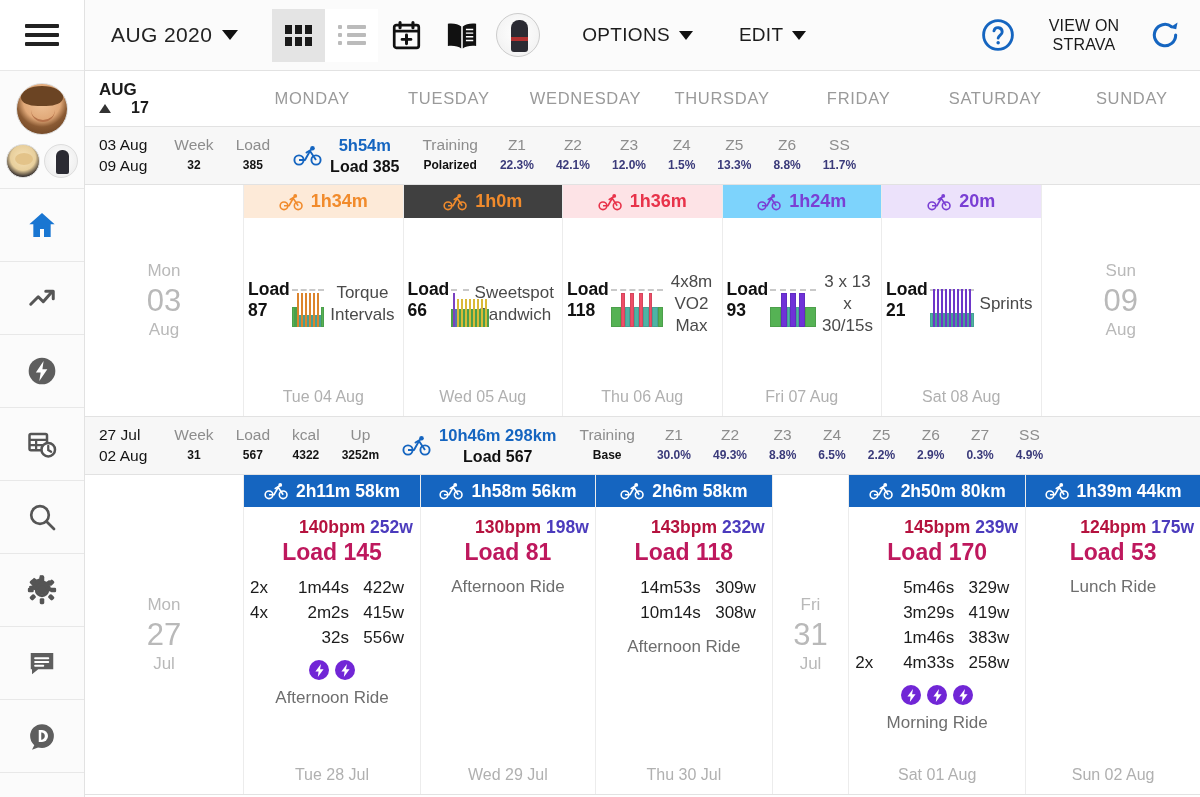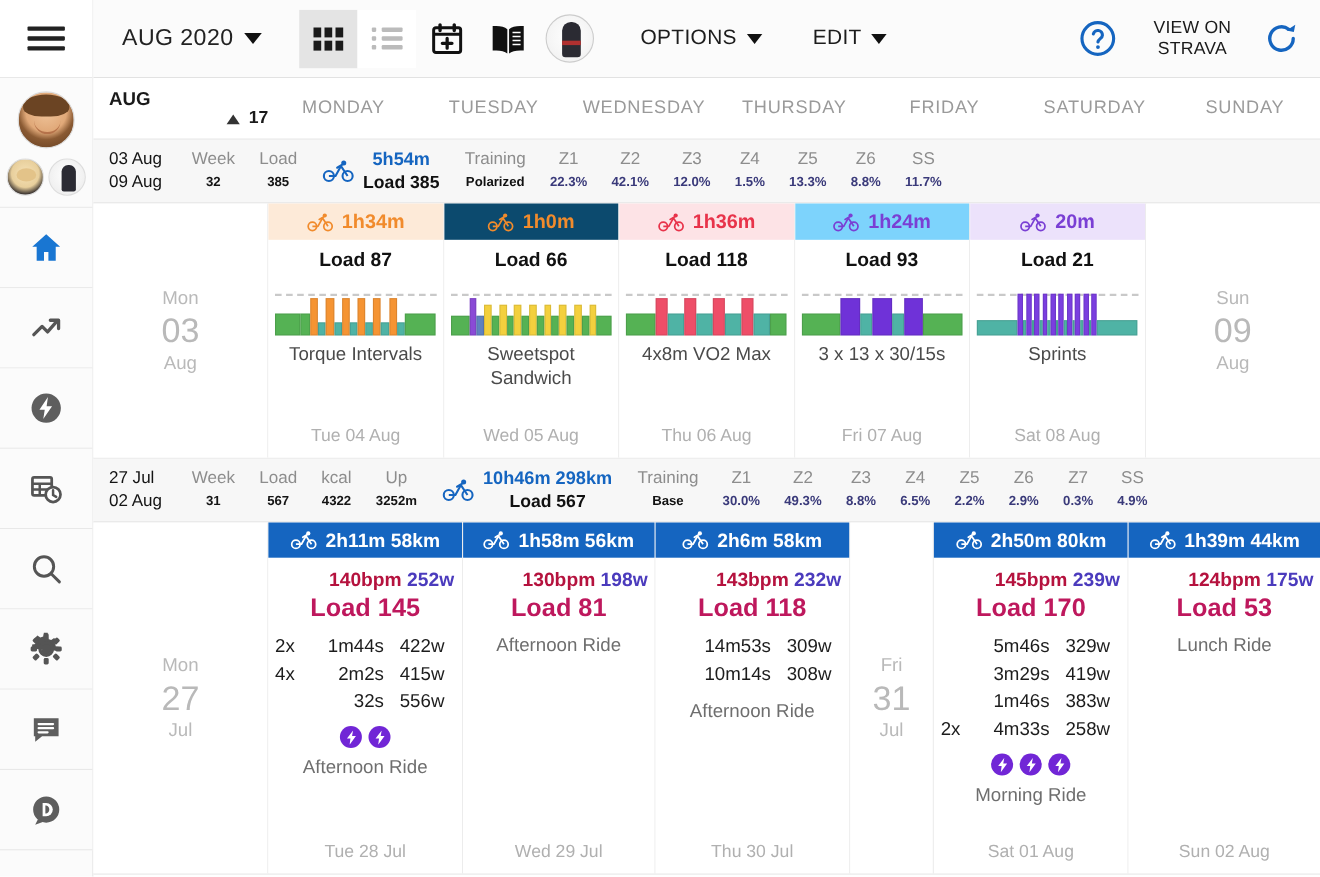--- a/index.html
+++ b/index.html
@@ -117,21 +117,21 @@
   
   .dayheader {
     display: flex; height: 56px; flex: 0 0 56px;
     border-bottom: 1px solid #e2e2e2; background: #fff; align-items: center;
   }
   .dh-first {
     width: 159px; flex: 0 0 159px; padding-left: 14px;
     display: flex; flex-direction: column; justify-content: center;
   }
   .dh-month { font-size: 17px; font-weight: bold; color: #1a1a1a; line-height: 19px; }
-  .dh-week { font-size: 16px; font-weight: bold; color: #1a1a1a; line-height: 18px; display: flex; align-items: center; gap: 8px; justify-content: flex-end; }
+  .dh-week { font-size: 16px; font-weight: bold; color: #1a1a1a; line-height: 18px; display: flex; align-items: center; gap: 20px; }
   .tri-up { width: 0; height: 0; border-left: 6px solid transparent; border-right: 6px solid transparent; border-bottom: 9px solid #333; }
   .dh-day { flex: 1 1 0; text-align: center; font-size: 16.5px; color: #9a9a9a; letter-spacing: .7px; }
 
   
   .weekbar {
     display: flex; align-items: center; min-height: 58px;
     background: #f7f7f7; border-bottom: 1px solid #e2e2e2;
     padding: 6px 0 6px 14px; gap: 4px;
   }
   .wb-col { display: flex; flex-direction: column; align-items: center; padding: 0 9px; }
@@ -159,21 +159,21 @@
   .emptyday .ed-dow { font-size: 17px; line-height: 22px; }
   .emptyday .ed-num { font-size: 31px; line-height: 37px; font-weight: 300; }
   .emptyday .ed-mon { font-size: 17px; line-height: 22px; }
 
   
   .card { display: flex; flex-direction: column; height: 100%; }
   .card-head {
     display: flex; align-items: center; justify-content: center; gap: 7px;
     height: 33px; font-size: 18px; font-weight: bold; white-space: nowrap;
   }
-  .card-body { flex: 1 1 auto; display: flex; flex-direction: column; align-items: center; padding: 4px 4px 0 4px; }
+  .card-body { flex: 1 1 auto; display: flex; flex-direction: row; align-items: center; padding: 4px 4px 0 4px; }
   .card-load { font-size: 17.5px; font-weight: bold; color: #111; margin: 4px 0 6px; }
   .card-title { font-size: 17px; color: #4a4a4a; text-align: center; line-height: 22px; padding: 6px 4px 0; }
   .card-foot { font-size: 16px; color: #b0b0b0; text-align: center; padding: 8px 0 10px; }
 
   .chart { position: relative; width: 100%; height: 52px; }
   .chart .dash {
     position: absolute; left: 2px; right: 2px; top: 14px; height: 0;
     border-top: 2px dashed #c9c9c9;
   }
   .chart .bars { position: absolute; left: 2px; right: 2px; bottom: 0; top: 0; display: flex; align-items: flex-end; }
@@ -503,21 +503,21 @@
                     <span class="bar" style="width:19.51219512195122%;height:20px;background:#55b254;border:1px solid rgba(0,0,0,0.10);"></span>
                   </div>
                 </div>
                 <div class="card-title">Torque Intervals</div>
               </div>
               <div class="card-foot">Tue 04 Aug</div>
             </div>
           </div>
           <div class="wg-cell">
             <div class="card">
-              <div class="card-head" style="background:#0c4a6e;color:#f18b2c;">
+              <div class="card-head" style="background:#404040;color:#f18b2c;">
                 <svg width="25" height="18" viewBox="0 0 30 21">
                   <circle cx="6" cy="15" r="4.6" fill="none" stroke="#f18b2c" stroke-width="1.9"></circle>
                   <circle cx="23" cy="15" r="4.6" fill="none" stroke="#f18b2c" stroke-width="1.9"></circle>
                   <path d="M6 15 L12 15 L17 6 L23 15" stroke="#f18b2c" stroke-width="1.9" fill="none" stroke-linejoin="round"></path>
                   <circle cx="19.5" cy="3.2" r="2.3" fill="#f18b2c"></circle>
                   <path d="M13.5 7.5 L18.5 4.5" stroke="#f18b2c" stroke-width="1.9" stroke-linecap="round"></path>
                 </svg>
                 <span>1h0m</span>
               </div>
               <div class="card-body">

